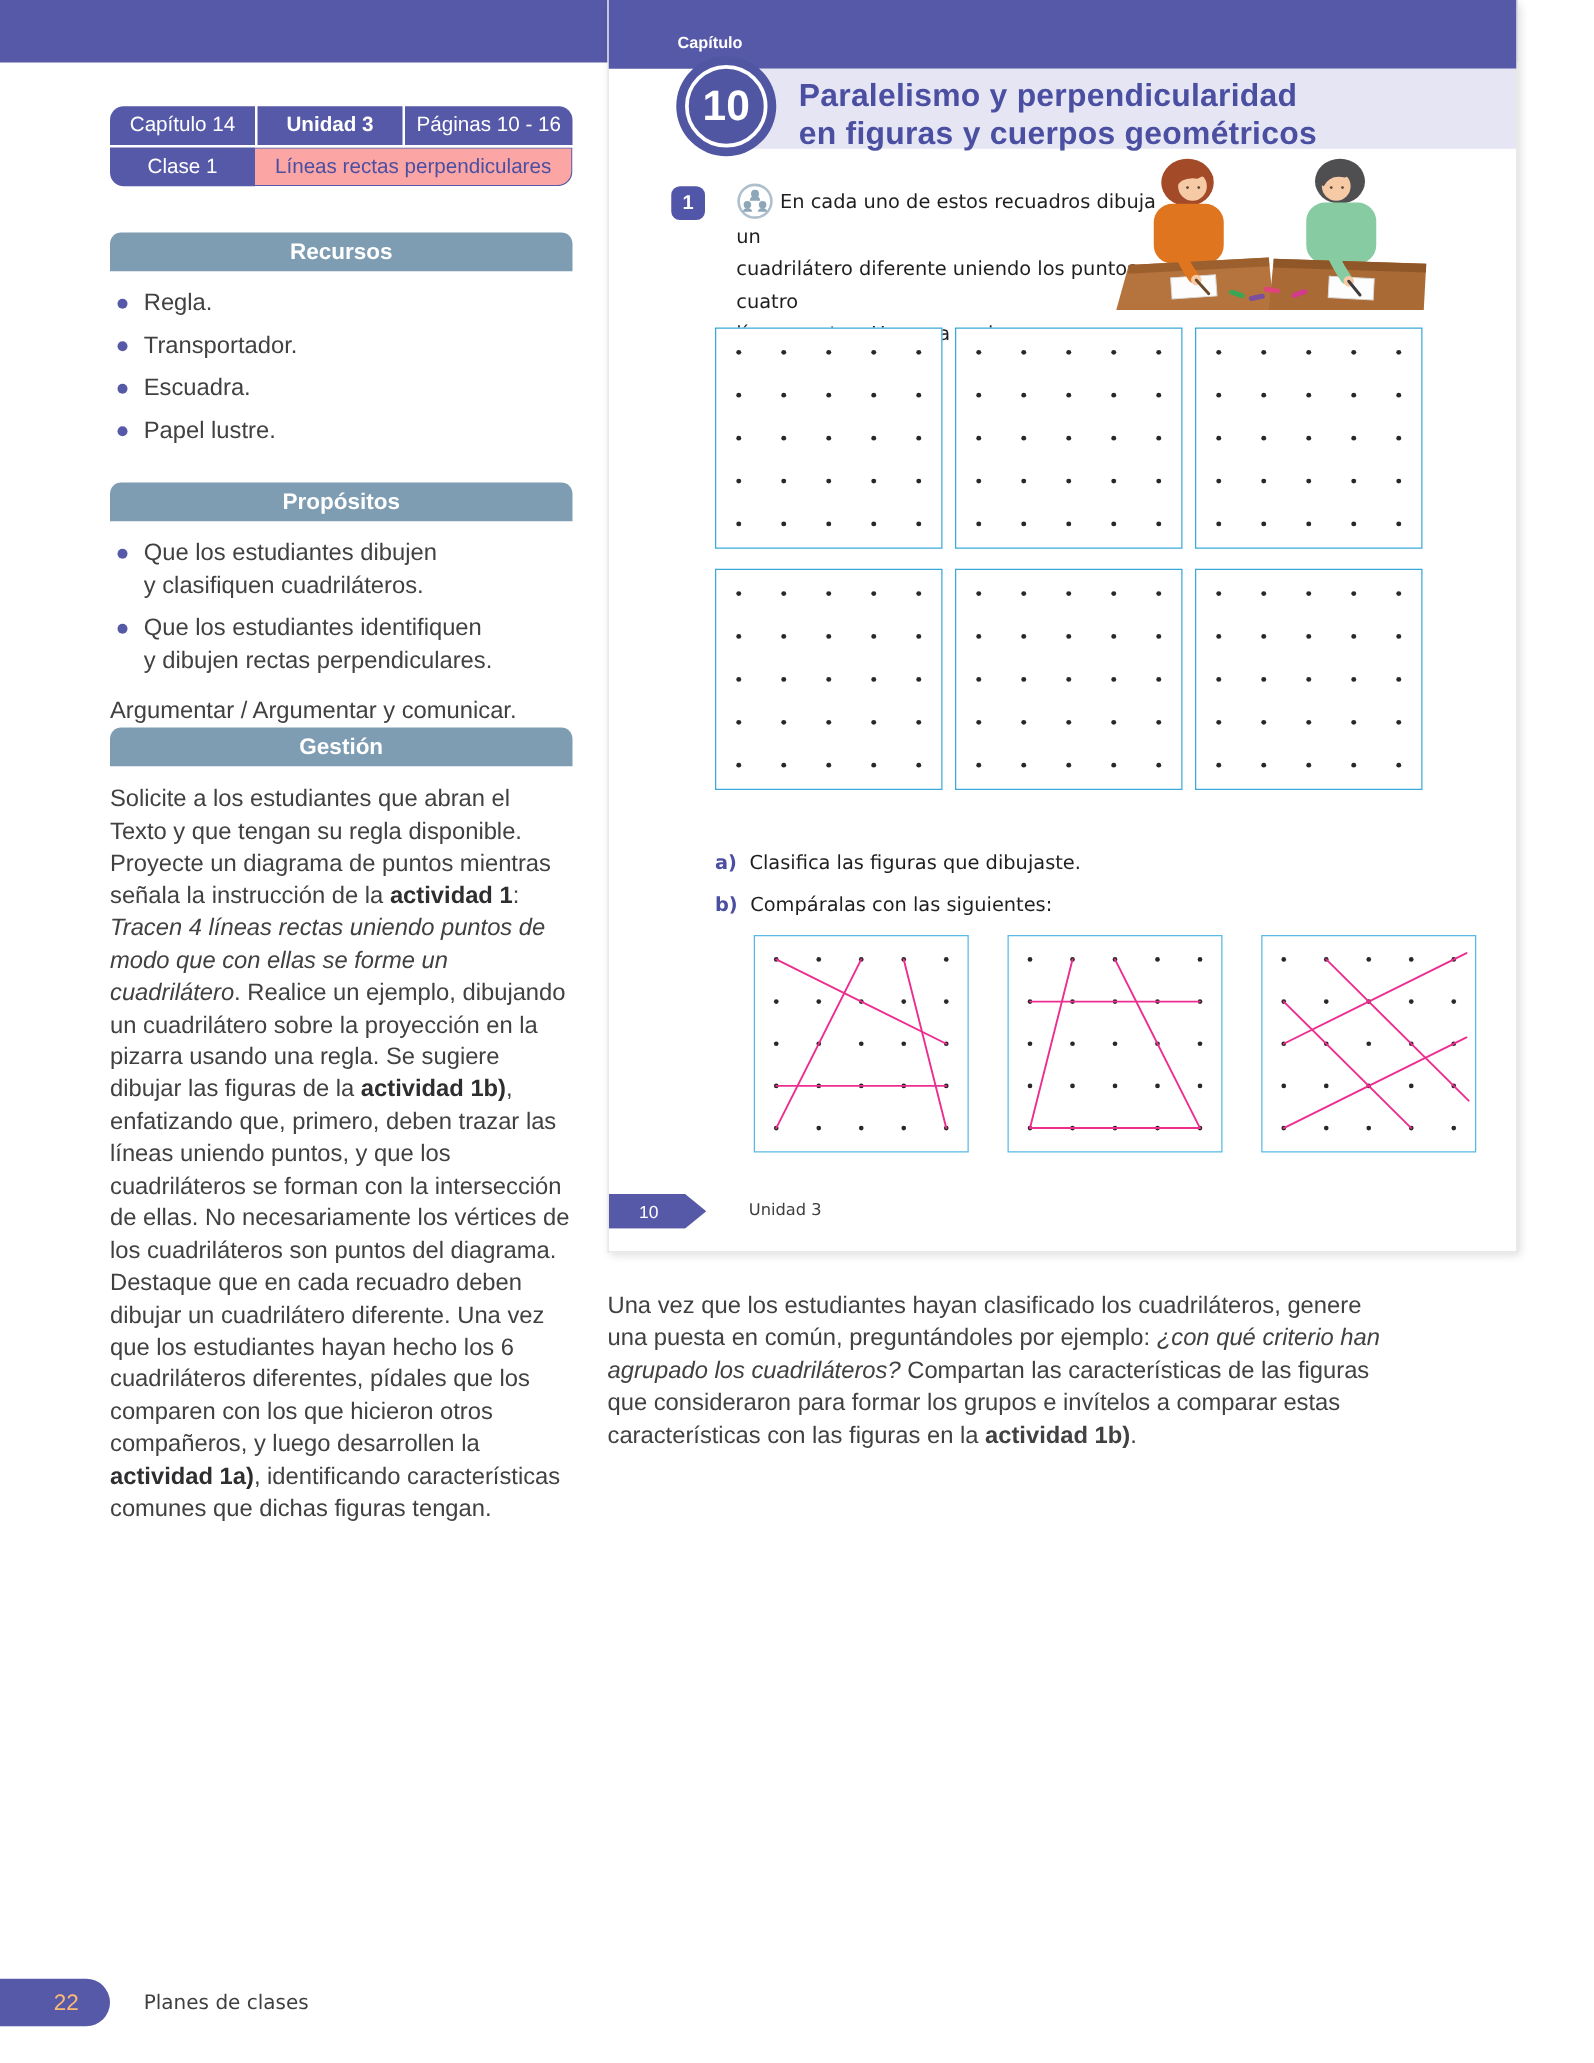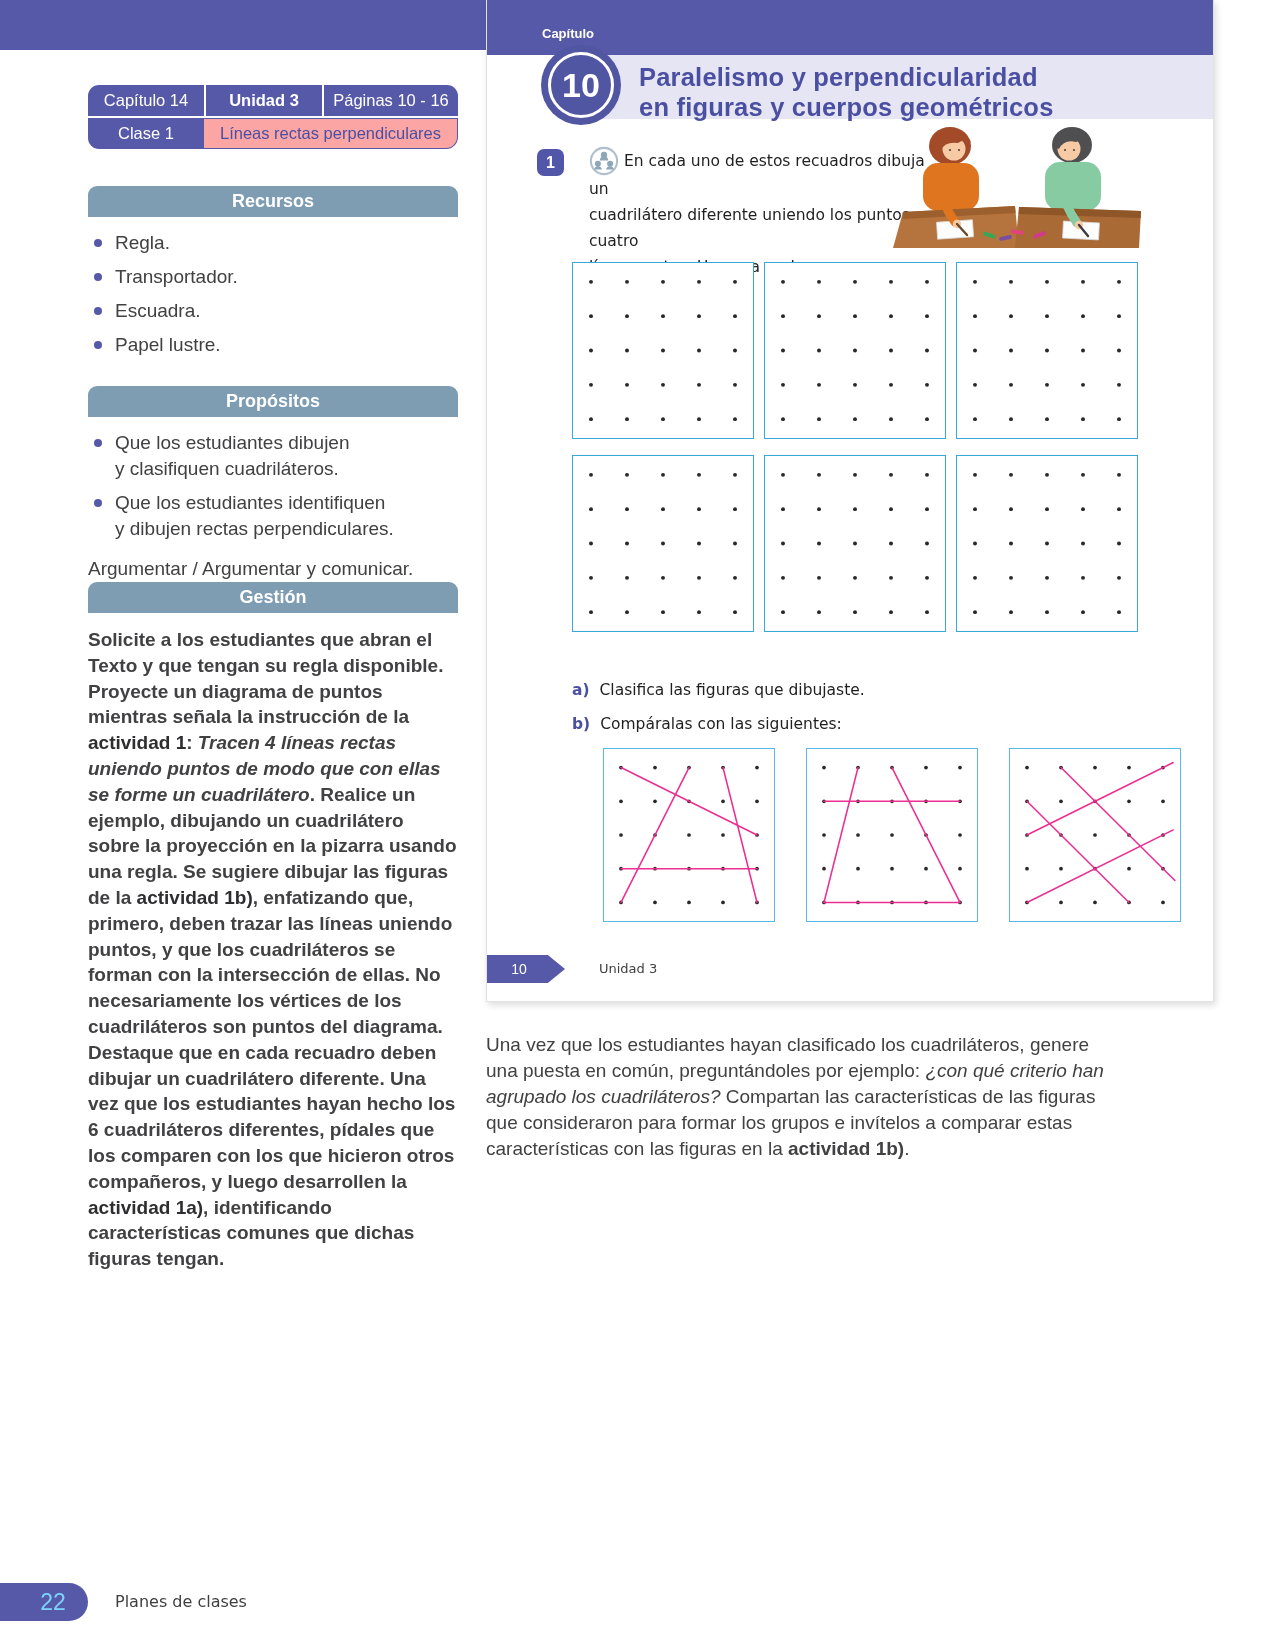--- a/index.html
+++ b/index.html
@@ -39,21 +39,21 @@
   .bar-recursos{margin-top:37px;}
   .bar-propositos{margin-top:28px;}
   .bar-habilidades{margin-top:12px;}
   .bar-gestion{}
   .bullet-list{list-style:none;margin-top:13px;}
   .bullet-list li{position:relative;padding-left:27px;font-size:19px;line-height:26px;
     margin-bottom:8px;white-space:pre-line;color:var(--text);}
   .bullet-list li::before{content:"";position:absolute;left:6px;top:9px;width:8px;height:8px;
     border-radius:50%;background:var(--purple);}
   .plain-text{font-size:19px;line-height:26px;margin-top:14px;color:var(--text);}
-  .rich-par{font-size:19px;line-height:25.8px;margin-top:14px;color:var(--text);text-align:left;font-weight:bold;}
+  .rich-par{font-size:19px;line-height:25.8px;margin-top:14px;color:var(--text);text-align:left;}
   .rich-par b{color:#2e2e30;}
 
   
   .textbook-page{position:absolute;left:486px;top:0;width:728px;height:1002px;background:#fff;
     border:1px solid #e2e2e2;border-top:none;box-shadow:2px 3px 7px rgba(0,0,0,.14);}
   .tp-band{position:absolute;left:0;top:0;width:100%;height:55px;background:var(--purple);}
   .tp-chapter-label{position:absolute;left:55px;top:26px;color:#fff;font-weight:bold;font-size:13px;}
   .tp-titlebar{position:absolute;left:58px;top:55px;right:0;height:64px;background:var(--lavender);
     border-radius:34px 0 0 34px;}
   .tp-badge{position:absolute;left:54px;top:45px;width:80px;height:80px;border-radius:50%;
@@ -84,21 +84,21 @@
   .tp-footer-tab{position:absolute;left:0;top:955px;width:78px;height:28px;background:var(--purple);
     clip-path:polygon(0 0,78% 0,100% 50%,78% 100%,0 100%);color:#fff;font-size:14px;
     display:flex;align-items:center;justify-content:center;padding-right:14px;}
   .tp-footer-unit{position:absolute;left:112px;top:961px;font-size:13px;color:#3f3f3f;
     font-family:"DejaVu Sans",sans-serif;}
 
   
   .bottom-par{position:absolute;left:486px;top:1032px;width:632px;font-size:19px;
     line-height:26px;color:var(--text);}
   .page-footer-pill{position:absolute;left:0;top:1583px;width:88px;height:38px;background:var(--purple);
-    border-radius:0 19px 19px 0;color:#7dd3fc;font-size:23px;display:flex;align-items:center;
+    border-radius:0 19px 19px 0;color:#fdba74;font-size:18px;display:flex;align-items:center;
     justify-content:center;padding-left:18px;}
   .page-footer-label{position:absolute;left:115px;top:1592px;font-size:16px;color:#3f3f3f;
     font-family:"DejaVu Sans",sans-serif;}
 </style>
 </head>
 <body>
 
 <div class="top-band"></div>
 
 <div class="left-col">

